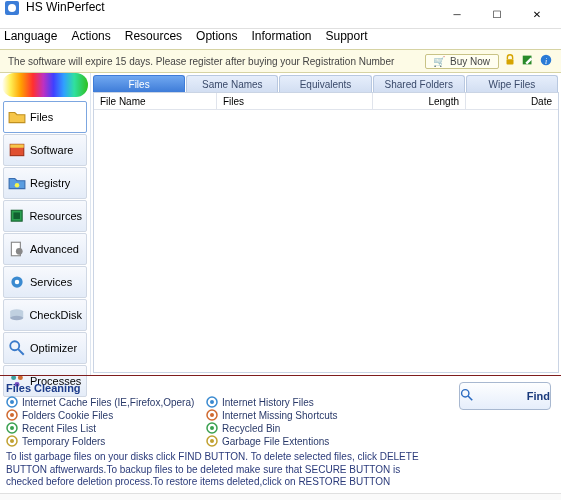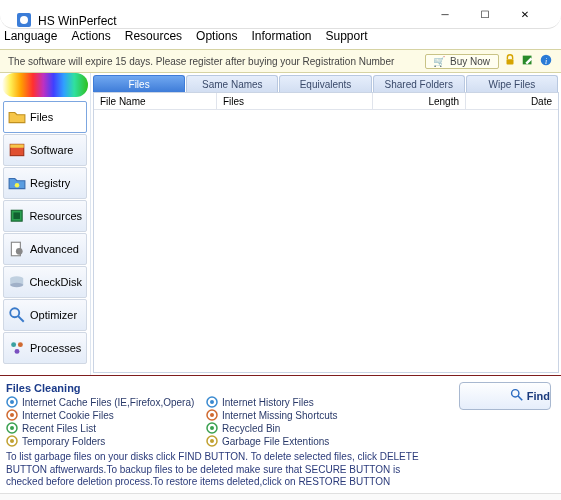--- a/index.html
+++ b/index.html
@@ -8,24 +8,23 @@
   font-family: "Segoe UI", Tahoma, sans-serif;
   font-size: 11px;
   background: #fff;
   width: 561px;
   height: 500px;
   overflow: hidden;
 }
 .titlebar {
   height: 28px;
   display: flex;
-  align-items: flex-end;
-  padding: 0 16px;
+  align-items: flex-start;
+  padding: 0 4px;
   border-bottom: 1px solid #e0e0e0;
-  border-radius: 14px;
 }
 .titlebar .app-icon {
   width: 16px; height: 16px;
   margin-right: 6px;
   display: inline-flex; align-items: center; justify-content: center;
 }
 .titlebar .title { font-size: 12px; }
 .win-controls { margin-left: auto; display: flex; }
 .win-controls div {
   width: 40px; height: 28px;
@@ -184,21 +183,21 @@
   line-height: 1.25;
   max-width: 420px;
 }
 .find-btn {
   position: absolute;
   top: 6px; right: 10px;
   border: 1px solid #a8b8d0;
   border-radius: 4px;
   background: linear-gradient(#fdfeff, #e6eefb);
   width: 90px; height: 26px;
-  display: flex; align-items: center; justify-content: flex-end;
+  display: flex; align-items: center; justify-content: space-between;
   gap: 3px;
   font-size: 11px; font-weight: bold; color: #1a3a7c;
   cursor: pointer;
 }
 .statusbar {
   height: 18px;
   border-top: 1px solid #e0e0e0;
   background: #fafafa;
   display: flex; align-items: center;
   font-size: 10px; color: #aaa;
@@ -304,20 +303,29 @@
             <svg viewBox="0 0 16 16">
               <rect x="3" y="2" width="8" height="12" fill="#fff" stroke="#888"></rect>
               <circle cx="10" cy="10" r="3" fill="#888"></circle>
             </svg>
           </span>
           <span>Advanced</span>
         </div>
         <div class="nav-item">
           <span class="nav-icon">
             <svg viewBox="0 0 16 16">
+              <circle cx="8" cy="8" r="5" fill="#3a8ad0"></circle>
+              <circle cx="8" cy="8" r="2" fill="#fff"></circle>
+            </svg>
+          </span>
+          <span>Services</span>
+        </div>
+        <div class="nav-item">
+          <span class="nav-icon">
+            <svg viewBox="0 0 16 16">
               <ellipse cx="8" cy="5" rx="6" ry="2" fill="#c0d0e0"></ellipse>
               <rect x="2" y="5" width="12" height="6" fill="#c0d0e0"></rect>
               <ellipse cx="8" cy="11" rx="6" ry="2" fill="#a0b0c8"></ellipse>
             </svg>
           </span>
           <span>CheckDisk</span>
         </div>
         <div class="nav-item">
           <span class="nav-icon">
             <svg viewBox="0 0 16 16">
@@ -381,21 +389,21 @@
         </span>
         <span>Internet History Files</span>
       </div>
       <div class="clean-item">
         <span class="ci-icon">
           <svg viewBox="0 0 12 12">
             <circle cx="6" cy="6" r="5" fill="none" stroke="#d06a30" stroke-width="1.5"></circle>
             <circle cx="6" cy="6" r="2" fill="#d06a30"></circle>
           </svg>
         </span>
-        <span>Internet Cookie Files</span>
+        <span>Folders Cookie Files</span>
       </div>
       <div class="clean-item">
         <span class="ci-icon">
           <svg viewBox="0 0 12 12">
             <circle cx="6" cy="6" r="5" fill="none" stroke="#d06a30" stroke-width="1.5"></circle>
             <circle cx="6" cy="6" r="2" fill="#d06a30"></circle>
           </svg>
         </span>
         <span>Internet Missing Shortcuts</span>
       </div>

